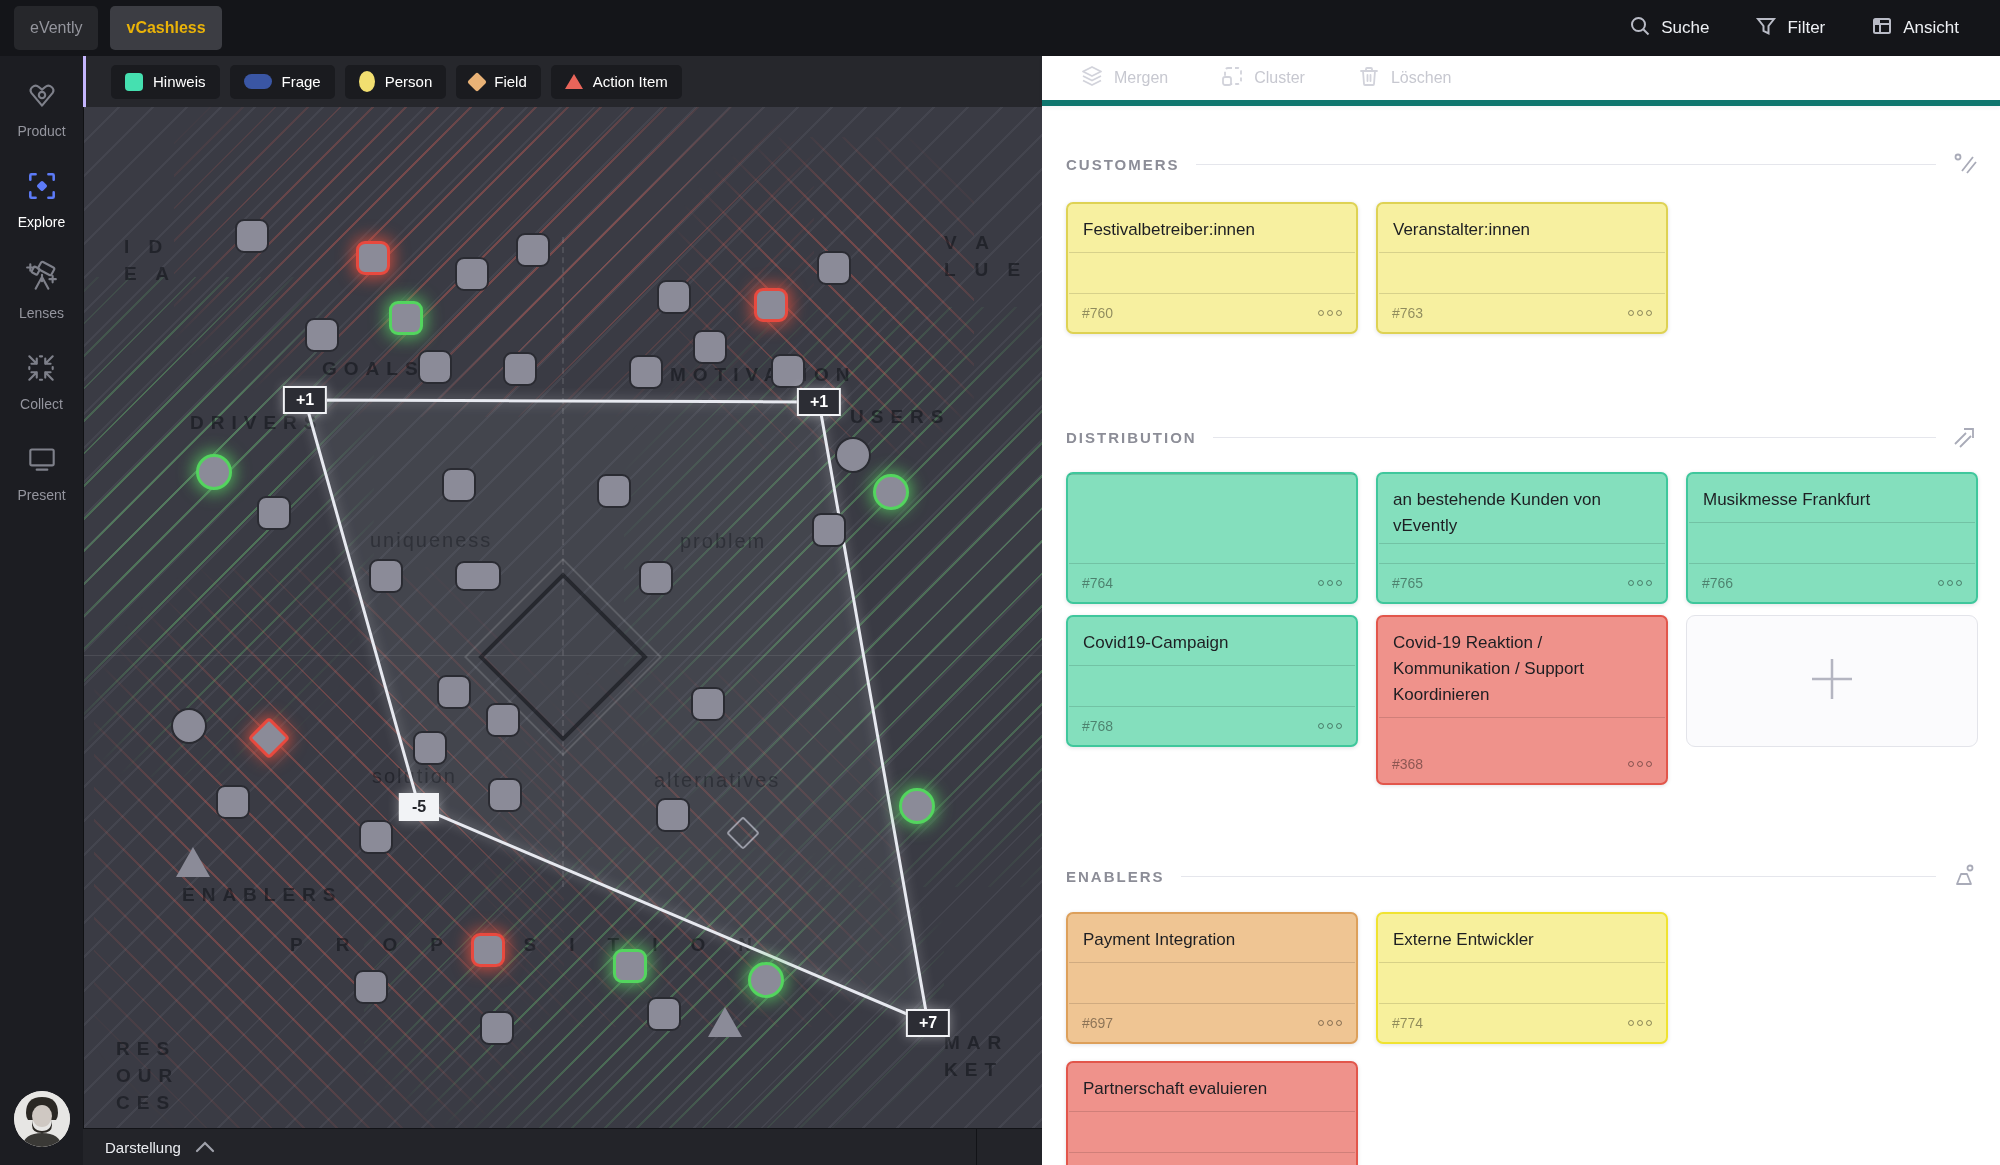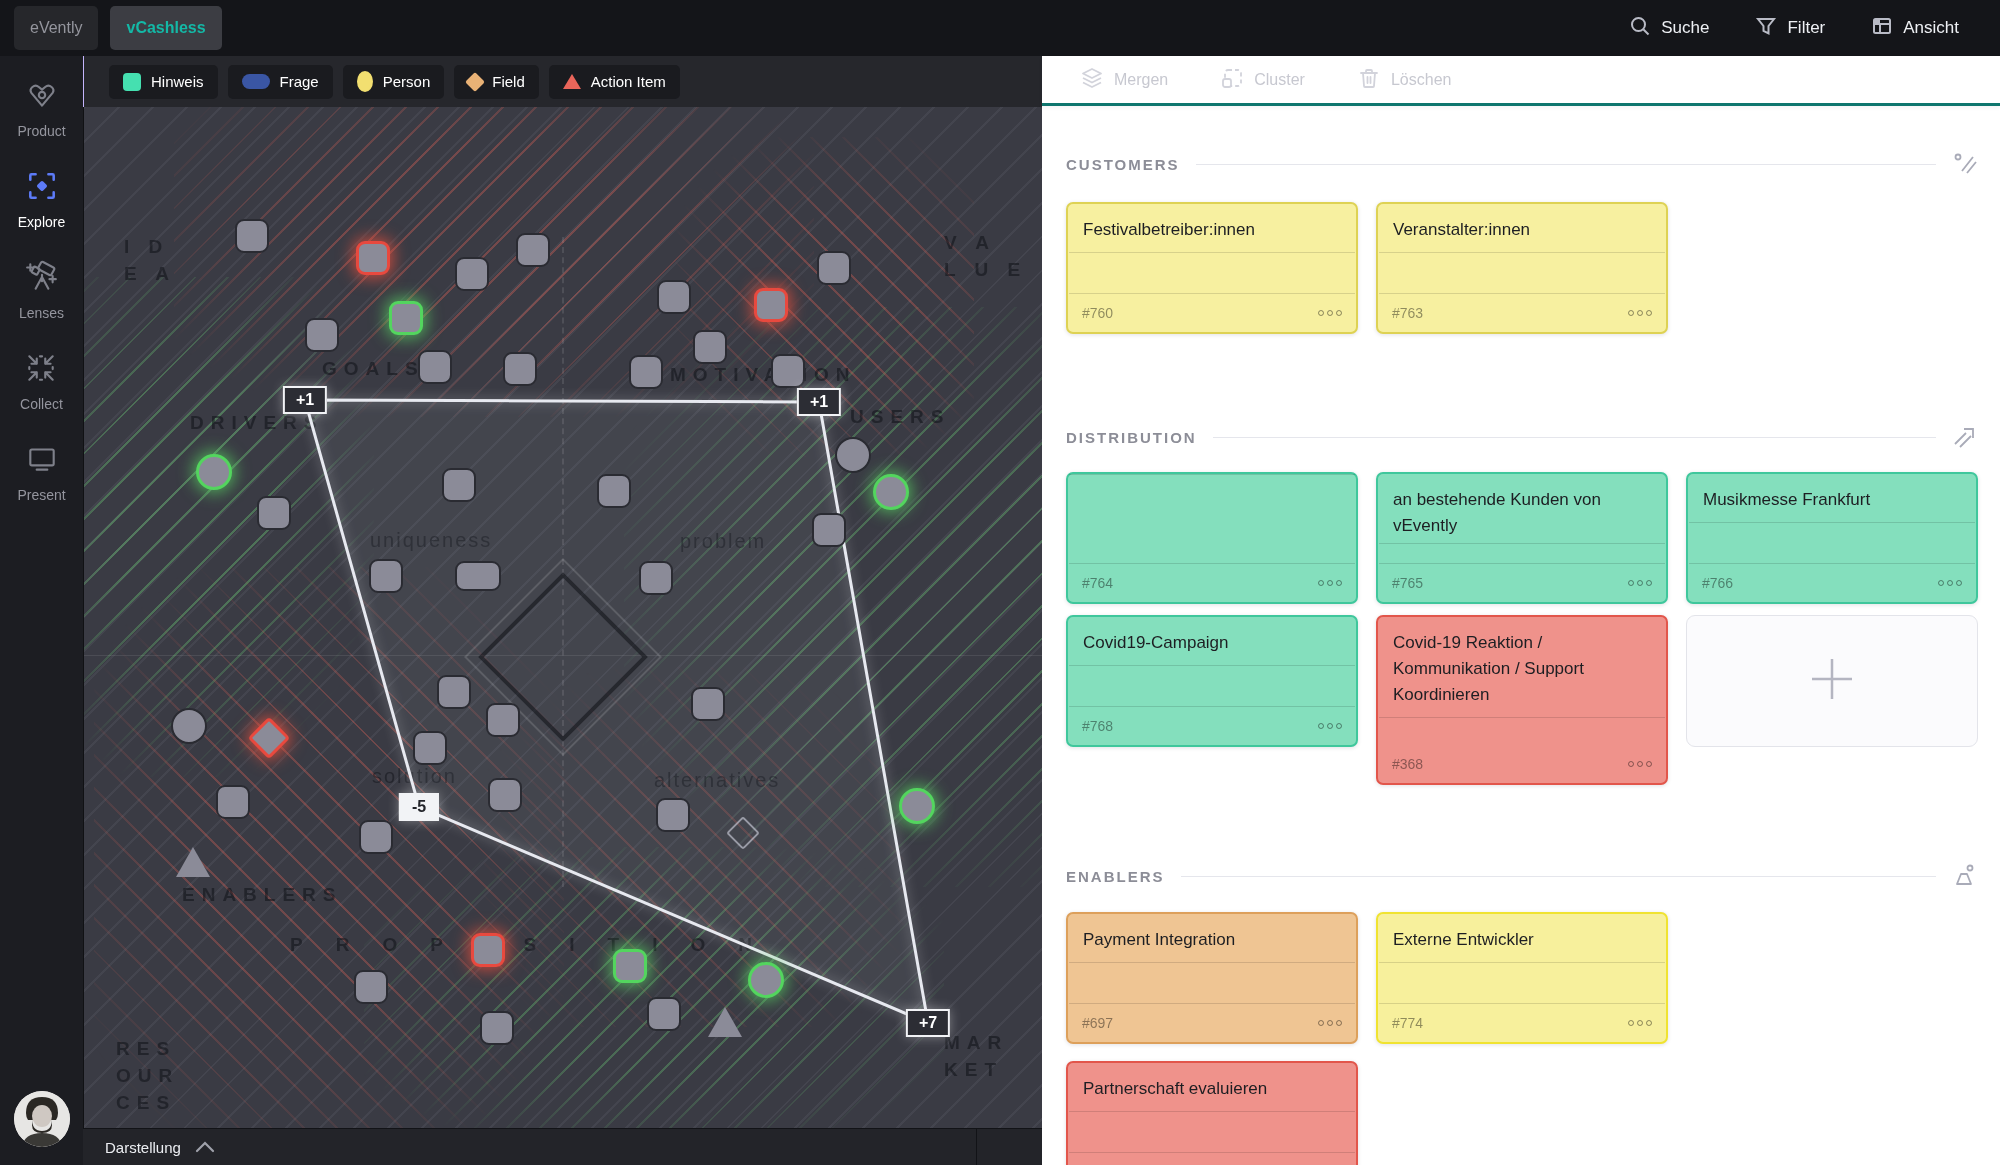--- a/index.html
+++ b/index.html
@@ -7,37 +7,37 @@
               font-family:"Liberation Sans", sans-serif; }
   .abs { position:absolute; }
   #stage { position:relative; width:2000px; height:1165px; }
 
   
   #topbar { position:absolute; left:0; top:0; width:2000px; height:56px; background:#141519;
             display:flex; align-items:center; }
   .tab { height:44px; border-radius:5px; display:flex; align-items:center; padding:0 16px;
          font-size:16px; margin-right:12px; cursor:pointer; }
   .tab.inactive { background:#26272b; color:#94959d; }
-  .tab.active { background:#3c3d43; color:#14b8a6; font-weight:bold; }
+  .tab.active { background:#3c3d43; color:#eab308; font-weight:bold; }
   #topbar-actions { margin-left:auto; display:flex; align-items:center; gap:46px; padding-right:41px; }
   .tb-action { display:flex; align-items:center; gap:10px; color:#eef0f4; font-size:17px; cursor:pointer; }
   .tb-action svg { stroke:#b9bbc6; }
 
   
   #sidebar { position:absolute; left:0; top:56px; width:83px; height:1109px; background:#1c1d22;
              display:flex; flex-direction:column; align-items:center; padding-top:22px; gap:30px; }
   .side-item { display:flex; flex-direction:column; align-items:center; gap:7px; cursor:pointer; }
   .side-item .lbl { font-size:14px; color:#94959e; }
   .side-item.active .lbl { color:#ffffff; }
   #avatar { position:absolute; left:14px; bottom:18px; width:56px; height:56px; border-radius:50%;
             overflow:hidden; cursor:pointer; background:#e4e3e1; }
 
   
   #legendbar { position:absolute; left:83px; top:56px; width:959px; height:51px; background:#26272c;
-               display:flex; align-items:center; padding-left:25px; gap:10px; border-left:1px solid #c4b5fd;}
+               display:flex; align-items:center; padding-left:25px; gap:10px; border-left:3px solid #c4b5fd;}
   .chip { height:34px; background:#1a1b1f; border-radius:5px; display:flex; align-items:center;
           gap:10px; padding:0 14px; color:#ffffff; font-size:15px; cursor:pointer; }
   .sh-square { width:18px; height:18px; border-radius:4px; }
   .sh-pill { width:28px; height:15px; border-radius:8px; }
   .sh-ellipse { width:16px; height:21px; border-radius:50%; }
   .sh-diamond { width:14px; height:14px; transform:rotate(45deg); border-radius:2px; }
   .sh-triangle { width:0; height:0; border-left:9px solid transparent; border-right:9px solid transparent; }
 
   
   #canvas { position:absolute; left:83px; top:107px; width:959px; height:1021px; background:#3a3b44;
@@ -71,21 +71,21 @@
   
   #bottombar { position:absolute; left:83px; top:1128px; width:959px; height:37px; background:#232429;
                border-top:1px solid #121317; display:flex; align-items:center; }
   #bottombar .divider { position:absolute; left:893px; top:0; width:1px; height:37px; background:#121317; }
   #view-toggle { display:flex; align-items:center; gap:14px; padding-left:22px; color:#eceef2;
                  font-size:15px; cursor:pointer; }
 
   
   #panel { position:absolute; left:1042px; top:56px; width:958px; height:1109px; background:#ffffff; }
   #panel-toolbar { position:absolute; left:0; top:0; width:958px; height:50px; display:flex; align-items:center;
-                   gap:52px; padding-left:38px; border-bottom:3px solid #0f766e;
+                   gap:52px; padding-left:38px; border-bottom:6px solid #0f766e;
                    box-shadow:0 2px 4px rgba(30,30,60,.05); }
   .pt-item { display:flex; align-items:center; gap:10px; color:#c7c8d0; font-size:16px; cursor:pointer; }
   .pt-item svg { stroke:#d2d3db; }
 
   .sec-header { position:absolute; left:24px; right:22px; height:26px; display:flex; align-items:center; gap:16px; }
   .sec-title { color:#8c8d97; font-size:15px; font-weight:bold; letter-spacing:2px; }
   .sec-rule { flex:1; height:1px; background:#e5e6ec; }
   .sec-icon { width:26px; height:26px; cursor:pointer; }
   .sec-icon svg { stroke:#a9abb8; }
 

